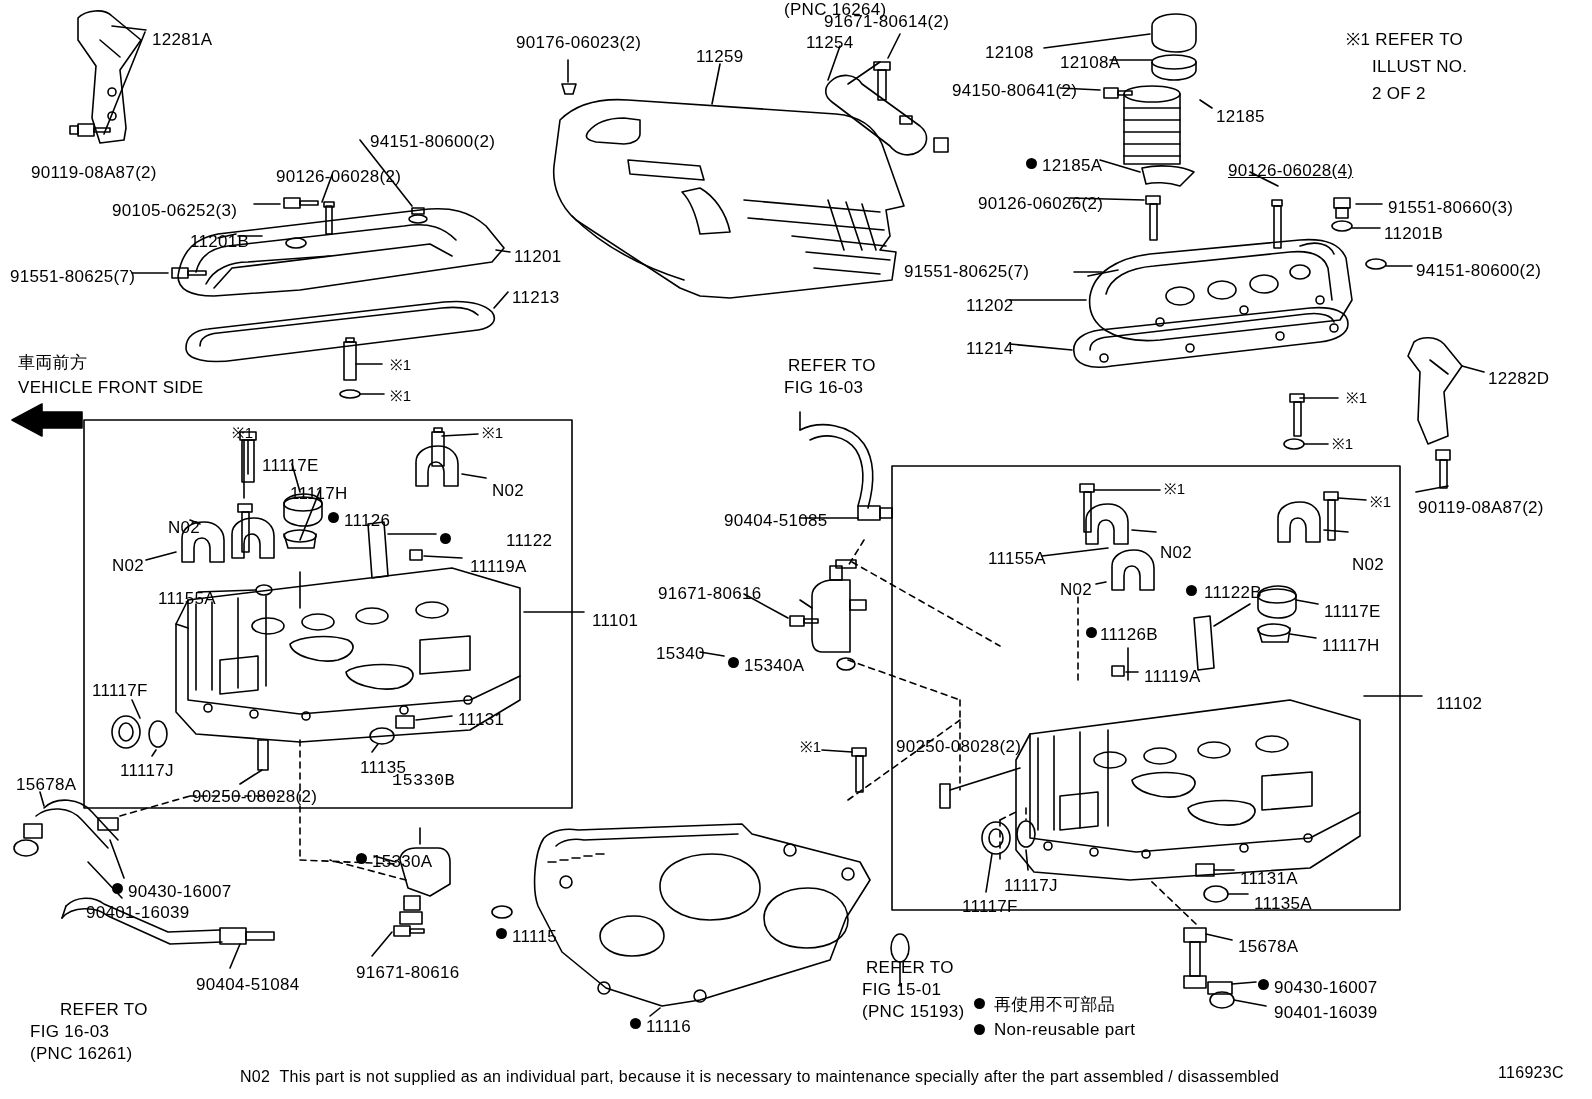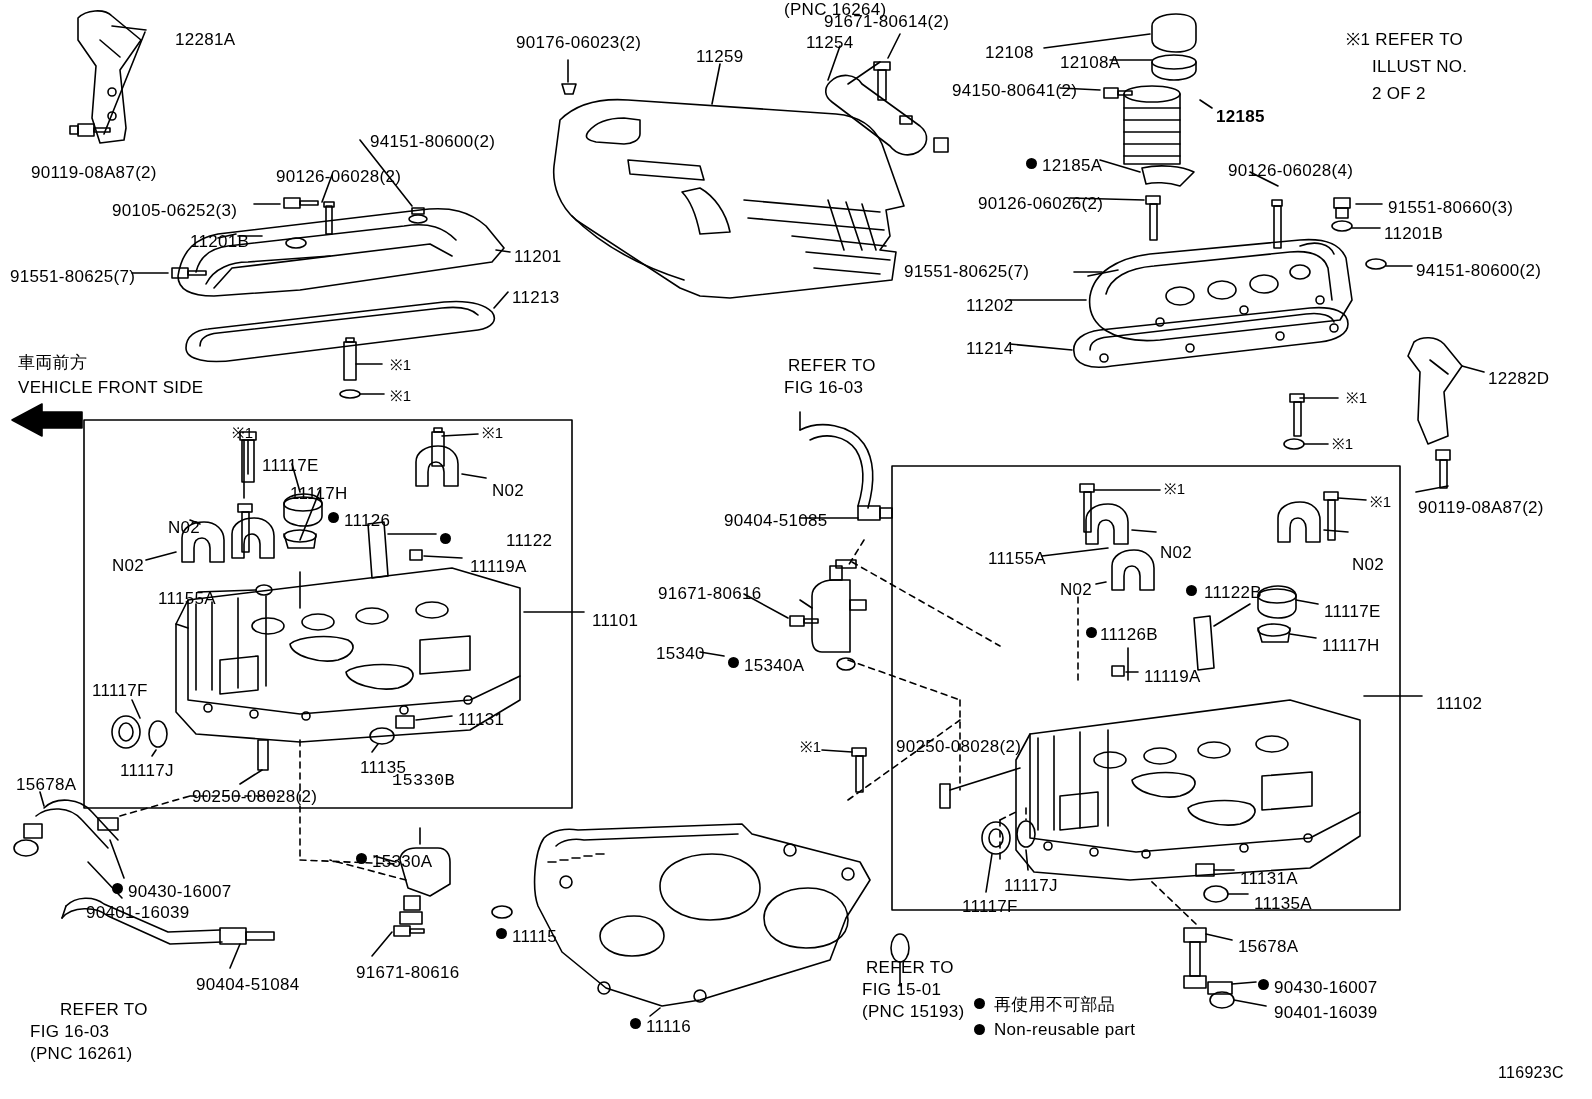--- a/index.html
+++ b/index.html
@@ -395,32 +395,32 @@
       <line x1="1234" y1="1000" x2="1266" y2="1006"></line>
       <path d="M1196 924 L 1150 880" stroke-dasharray="6 5"></path>
       <path d="M1000 820 L 1000 862" stroke-dasharray="6 5"></path>
       <path d="M1000 820 L 1016 812" stroke-dasharray="6 5"></path>
       <path d="M1026 808 L 1026 820" stroke-dasharray="6 5"></path>
 
       <path d="M12 420 L 42 404 L 42 412 L 82 412 L 82 428 L 42 428 L 42 436 Z" fill="#000" stroke="#000"></path>
     </g>
   </svg>
 
-  <div class="lbl" style="left:152px; top:30px;margin-left:23px;">12281A</div>
+  <div class="lbl" style="left:152px; top:30px;">12281A</div>
   <div class="lbl" style="left:516px; top:33px;">90176-06023(2)</div>
   <div class="lbl" style="left:696px; top:47px;">11259</div>
   <div class="lbl" style="left:806px; top:33px;">11254</div>
   <div class="lbl" style="left:824px; top:12px;">91671-80614(2)</div>
   <div class="lbl" style="left:985px; top:43px;">12108</div>
   <div class="lbl" style="left:1060px; top:53px;">12108A</div>
   <div class="lbl" style="left:952px; top:81px;">94150-80641(2)</div>
-  <div class="lbl" style="left:1216px; top:107px;font-weight:bold;">12185</div>
+  <div class="lbl" style="left:1216px; top:107px;">12185</div>
   <div class="lbl" style="left:1042px; top:156px;">12185A</div>
   <div class="lbl" style="left:978px; top:194px;">90126-06026(2)</div>
-  <div class="lbl" style="left:1228px; top:161px;">90126-06028(4)</div>
+  <div class="lbl" style="left:1228px; top:161px;text-decoration:underline;">90126-06028(4)</div>
   <div class="lbl" style="left:1388px; top:198px;">91551-80660(3)</div>
   <div class="lbl" style="left:1384px; top:224px;">11201B</div>
   <div class="lbl" style="left:1416px; top:261px;">94151-80600(2)</div>
   <div class="lbl" style="left:31px; top:163px;">90119-08A87(2)</div>
   <div class="lbl" style="left:370px; top:132px;">94151-80600(2)</div>
   <div class="lbl" style="left:276px; top:167px;">90126-06028(2)</div>
   <div class="lbl" style="left:112px; top:201px;">90105-06252(3)</div>
   <div class="lbl" style="left:190px; top:232px;">11201B</div>
   <div class="lbl" style="left:514px; top:247px;">11201</div>
   <div class="lbl" style="left:10px; top:267px;">91551-80625(7)</div>
@@ -516,15 +516,16 @@
   <div class="lbl" style="left:30px; top:1022px;">FIG 16-03</div>
   <div class="lbl" style="left:30px; top:1044px;text-align:right;">(PNC 16261)</div>
 
   <div class="lbl" style="left:866px; top:958px;">REFER TO</div>
   <div class="lbl" style="left:862px; top:980px;">FIG 15-01</div>
   <div class="lbl" style="left:862px; top:1002px;">(PNC 15193)</div>
 
   <div class="lbl jp" style="left:994px; top:994px;">再使用不可部品</div>
   <div class="lbl" style="left:994px; top:1020px;">Non-reusable part</div>
 
+  <div class="lbl note" style="left:240px; top:1068px;">N02  This part is not supplied as an individual part, because it is necessary to maintenance specially after the part assembled / disassembled</div>
   <div class="lbl code" style="left:1498px; top:1064px;">116923C</div>
 
 </div>
 
 </body></html>

